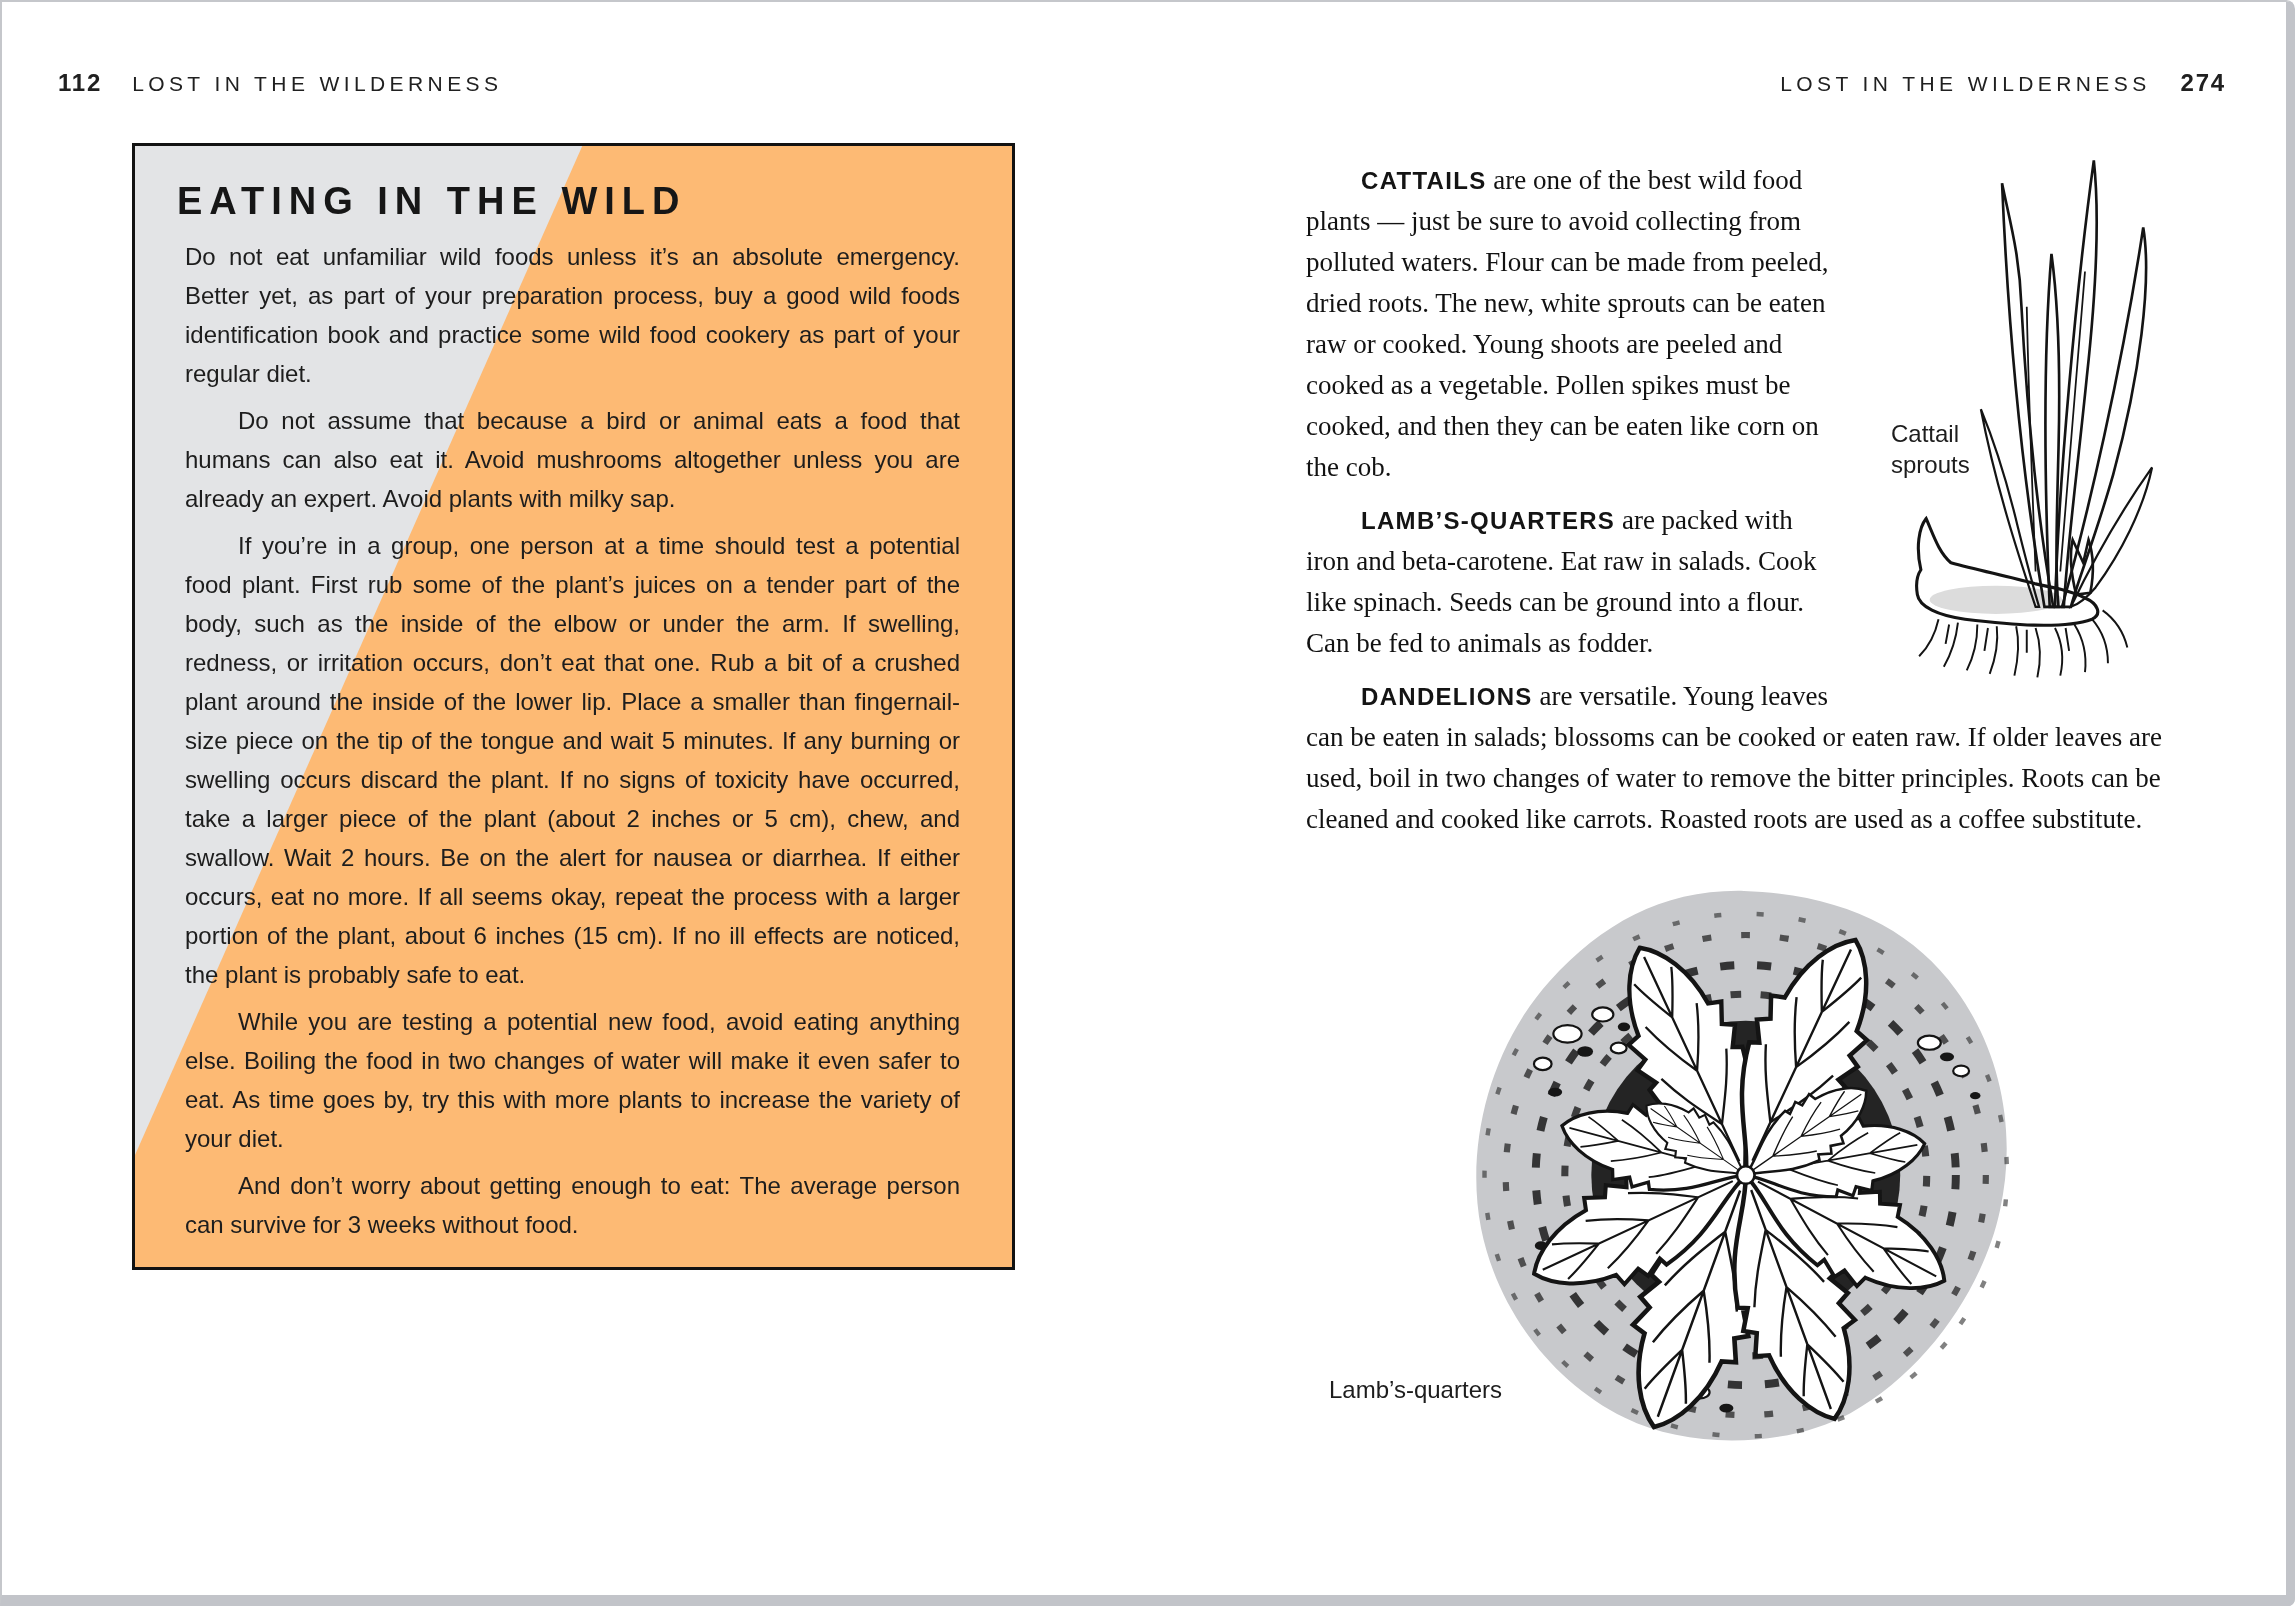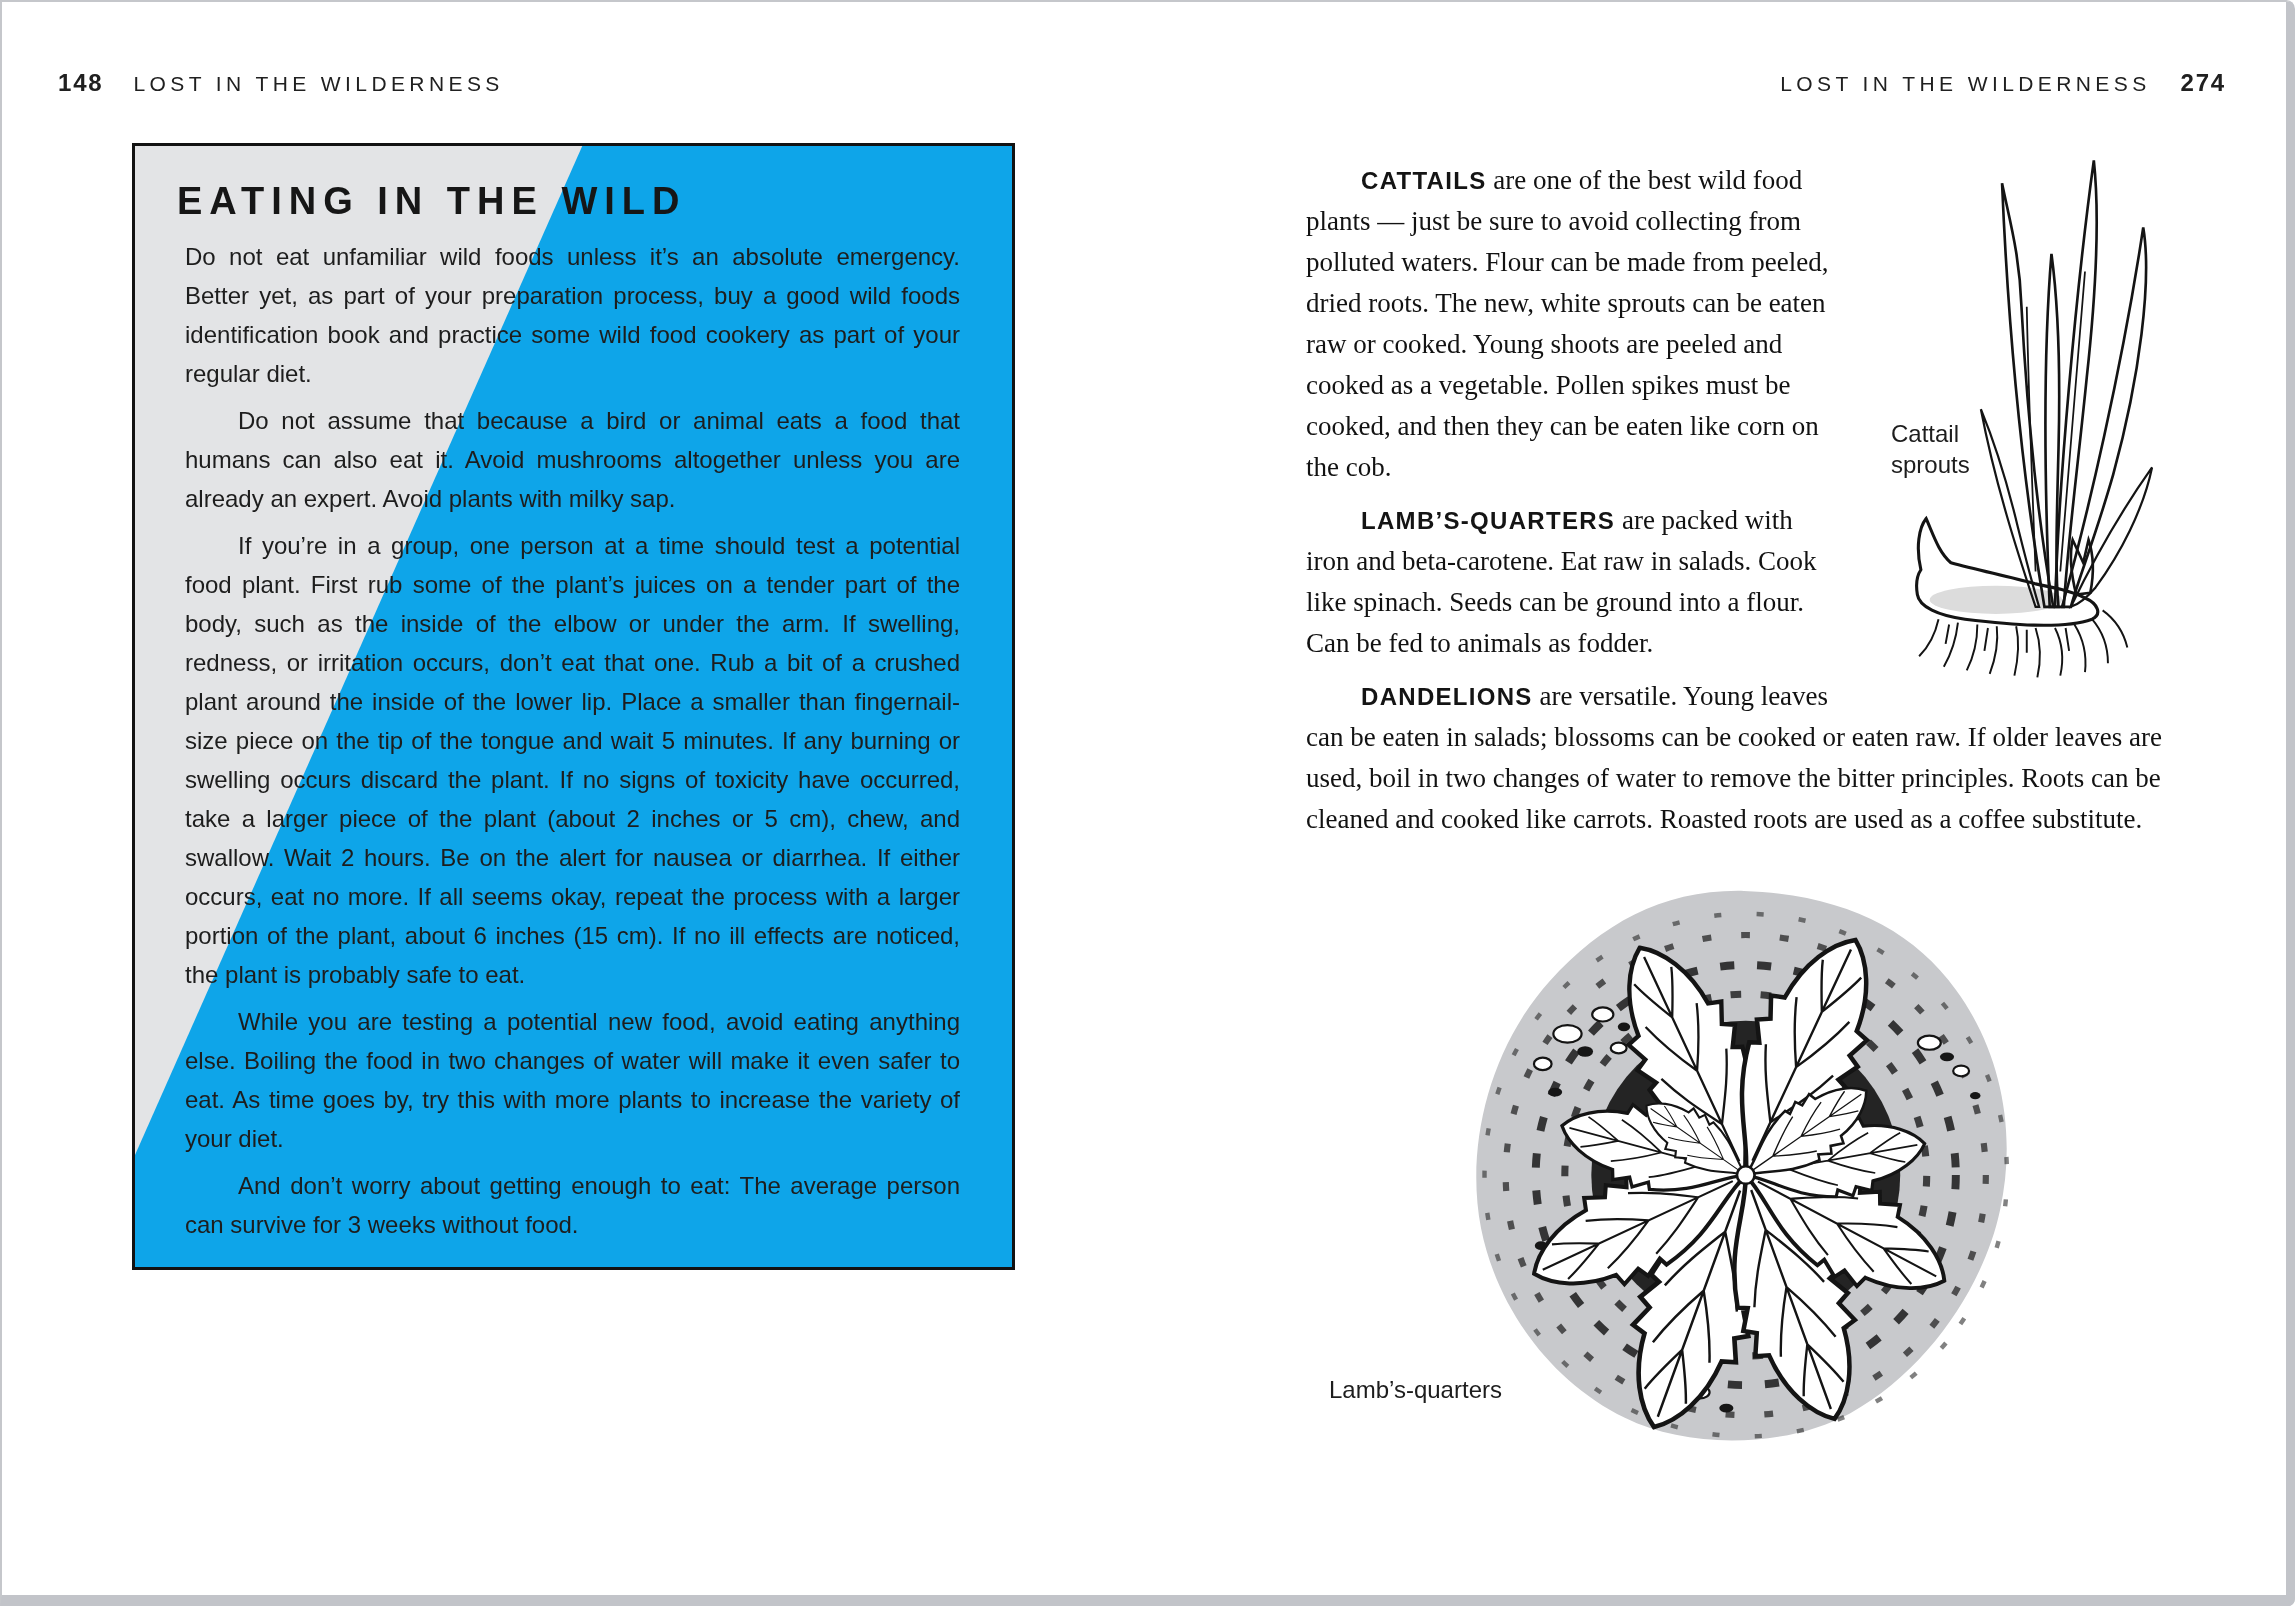--- a/index.html
+++ b/index.html
@@ -20,21 +20,21 @@
   .running-head{
     position:absolute;top:69px;display:flex;align-items:baseline;gap:30px;
     font-size:21px;letter-spacing:4.4px;color:#202020;font-weight:500;
   }
   .running-head .pagenum{font-weight:bold;font-size:24px;letter-spacing:1.8px;}
   .rh-left{left:58px;}
   .rh-right{right:69px;}
   
   .wild-box{
     position:absolute;left:132px;top:143px;width:883px;height:1127px;
-    box-sizing:border-box;border:3.5px solid #121212;background:#0ea5e9;
+    box-sizing:border-box;border:3.5px solid #121212;background:#fdba74;
     padding:34px 44px 0 42px;position:absolute;overflow:hidden;
   }
   .wild-box::before{
     content:"";position:absolute;inset:0;background:#e3e4e6;
     clip-path:polygon(0 0, 51% 0, 0 90%);
   }
   .wild-box > *{position:relative;}
   .box-title{
     font-size:38px;font-weight:bold;letter-spacing:7px;color:#161616;
     margin:0 0 14px 0;
@@ -71,21 +71,21 @@
     font-family:"Liberation Sans",sans-serif;font-size:24px;color:#1d1d1d;
   }
   .ink{stroke:#141414;fill:none;}
 </style>
 </head>
 <body>
 
 <div class="page-frame"></div>
 
 <div class="running-head rh-left">
-  <span class="pagenum">148</span>
+  <span class="pagenum">112</span>
   <span>LOST IN THE WILDERNESS</span>
 </div>
 
 <div class="running-head rh-right">
   <span>LOST IN THE WILDERNESS</span>
   <span class="pagenum">274</span>
 </div>
 
 <div class="wild-box">
   <h2 class="box-title">EATING IN THE WILD</h2>

